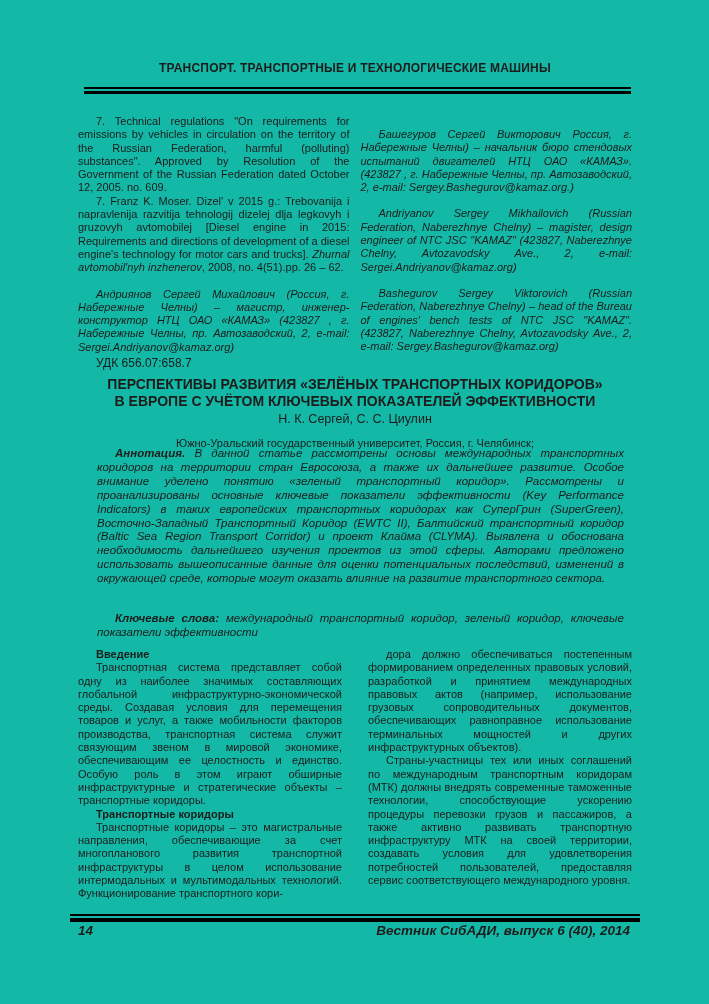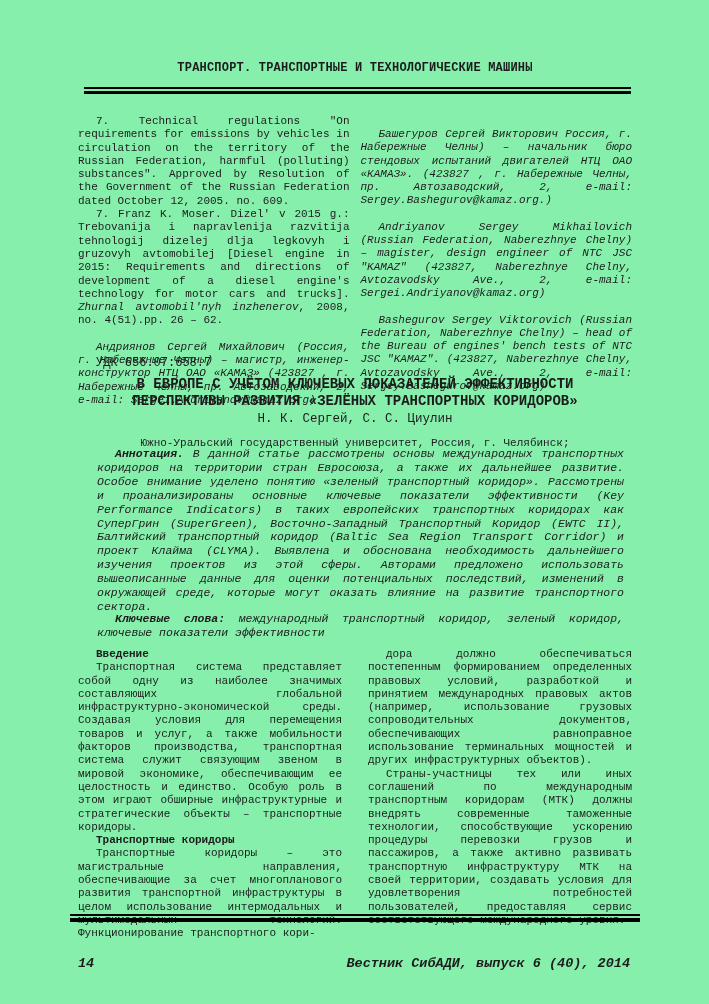--- a/index.html
+++ b/index.html
@@ -4,21 +4,21 @@
 <style>
   * { margin:0; padding:0; box-sizing:border-box; }
   html,body { background:#ffffff; }
   body {
     width:709px; height:1004px;
     font-family:"Liberation Sans", sans-serif;
     color:#1c1c1c;
     position:relative;
     overflow:hidden;
   }
-  .page { position:absolute; inset:0; background:#86efac;font-family:Liberation Mono, monospace; }
+  .page { position:absolute; inset:0; background:#14b8a6; }
 
   
   .header-title{
     position:absolute; top:61px; left:78px; width:554px;
     text-align:center; font-weight:bold; font-size:12px; letter-spacing:.2px;
     white-space:nowrap;
   }
   .rule { font-size:0; }
   .rule .thin  { height:2px; background:#000; margin-bottom:2px; }
   .rule .thick { height:3px; background:#000; }
@@ -74,21 +74,21 @@
   .noind{ text-indent:0; }
 
   
   .footer-rule{ position:absolute; top:914px; left:70px; width:570px; }
   .footer-rule .thick{ height:4px; }
   .footer-row{
     position:absolute; top:923px; left:70px; width:570px;
     display:flex; justify-content:space-between; align-items:baseline;
     font-weight:bold; font-style:italic; font-size:13.5px;
   }
-  .footer-row .pagenum{ margin-left:8px;margin-top:33px; }
+  .footer-row .pagenum{ margin-left:8px; }
   .footer-row .journal{ margin-right:10px; }
 </style>
 </head>
 <body>
 
 <div class="page">
 
   <div class="header-title">ТРАНСПОРТ. ТРАНСПОРТНЫЕ И ТЕХНОЛОГИЧЕСКИЕ МАШИНЫ</div>
   <div class="header-rule rule">
     <div class="thin"></div>
@@ -104,22 +104,22 @@
     <div class="col">
       <p class="ref it gap">Башегуров Сергей Викторович Россия, г. Набережные Челны) – начальник бюро стендовых испытаний двигателей НТЦ ОАО «КАМАЗ». (423827 , г. Набережные Челны, пр. Автозаводский, 2, e-mail: Sergey.Bashegurov@kamaz.org.)</p>
       <p class="ref it gap">Andriyanov Sergey Mikhailovich (Russian Federation, Naberezhnye Chelny) – magister, design engineer of NTC JSC "KAMAZ" (423827, Naberezhnye Chelny, Avtozavodsky Ave., 2, e-mail: Sergei.Andriyanov@kamaz.org)</p>
       <p class="ref it gap">Bashegurov Sergey Viktorovich (Russian Federation, Naberezhnye Chelny) – head of the Bureau of engines' bench tests of NTC JSC "KAMAZ". (423827, Naberezhnye Chelny, Avtozavodsky Ave., 2, e-mail: Sergey.Bashegurov@kamaz.org)</p>
     </div>
   </div>
 
   <div class="udc">УДК 656.07:658.7</div>
 
   <div class="title">
+    <div>ПЕРСПЕКТИВЫ РАЗВИТИЯ «ЗЕЛЁНЫХ ТРАНСПОРТНЫХ КОРИДОРОВ»</div>
     <div>В ЕВРОПЕ С УЧЁТОМ КЛЮЧЕВЫХ ПОКАЗАТЕЛЕЙ ЭФФЕКТИВНОСТИ</div>
-    <div>ПЕРСПЕКТИВЫ РАЗВИТИЯ «ЗЕЛЁНЫХ ТРАНСПОРТНЫХ КОРИДОРОВ»</div>
   </div>
 
   <div class="authors">Н. К. Сергей, С. С. Циулин</div>
   <div class="affiliation">Южно-Уральский государственный университет, Россия, г. Челябинск;</div>
 
   <p class="abstract"><span class="lead">Аннотация.</span><span> В данной статье рассмотрены основы международных транспортных коридоров на территории стран Евросоюза, а также их дальнейшее развитие. Особое внимание уделено понятию «зеленый транспортный коридор». Рассмотрены и проанализированы основные ключевые показатели эффективности (Key Performance Indicators) в таких европейских транспортных коридорах как СуперГрин (SuperGreen), Восточно-Западный Транспортный Коридор (EWTC II), Балтийский транспортный коридор (Baltic Sea Region Transport Corridor) и проект Клайма (CLYMA). Выявлена и обоснована необходимость дальнейшего изучения проектов из этой сферы. Авторами предложено использовать вышеописанные данные для оценки потенциальных последствий, изменений в окружающей среде, которые могут оказать влияние на развитие транспортного сектора.</span></p>
 
   <p class="keywords"><span class="lead">Ключевые слова:</span><span> международный транспортный коридор, зеленый коридор, ключевые показатели эффективности</span></p>
 
   <div class="body-cols">

